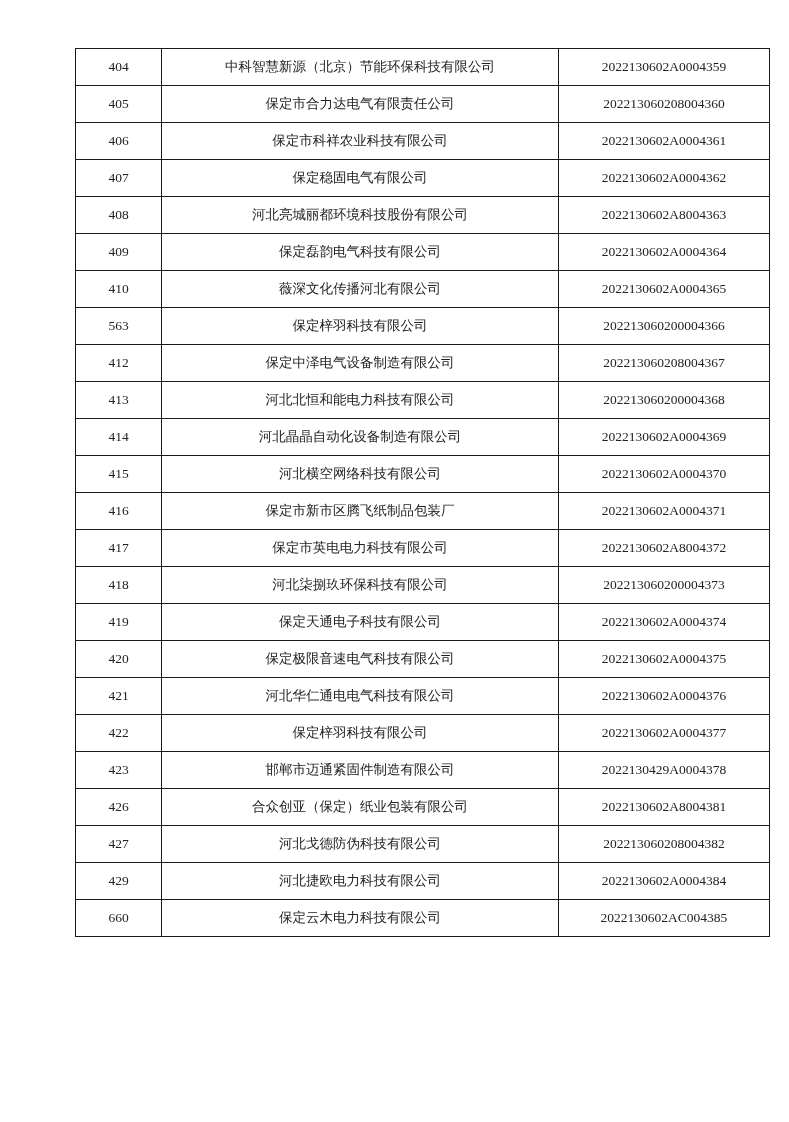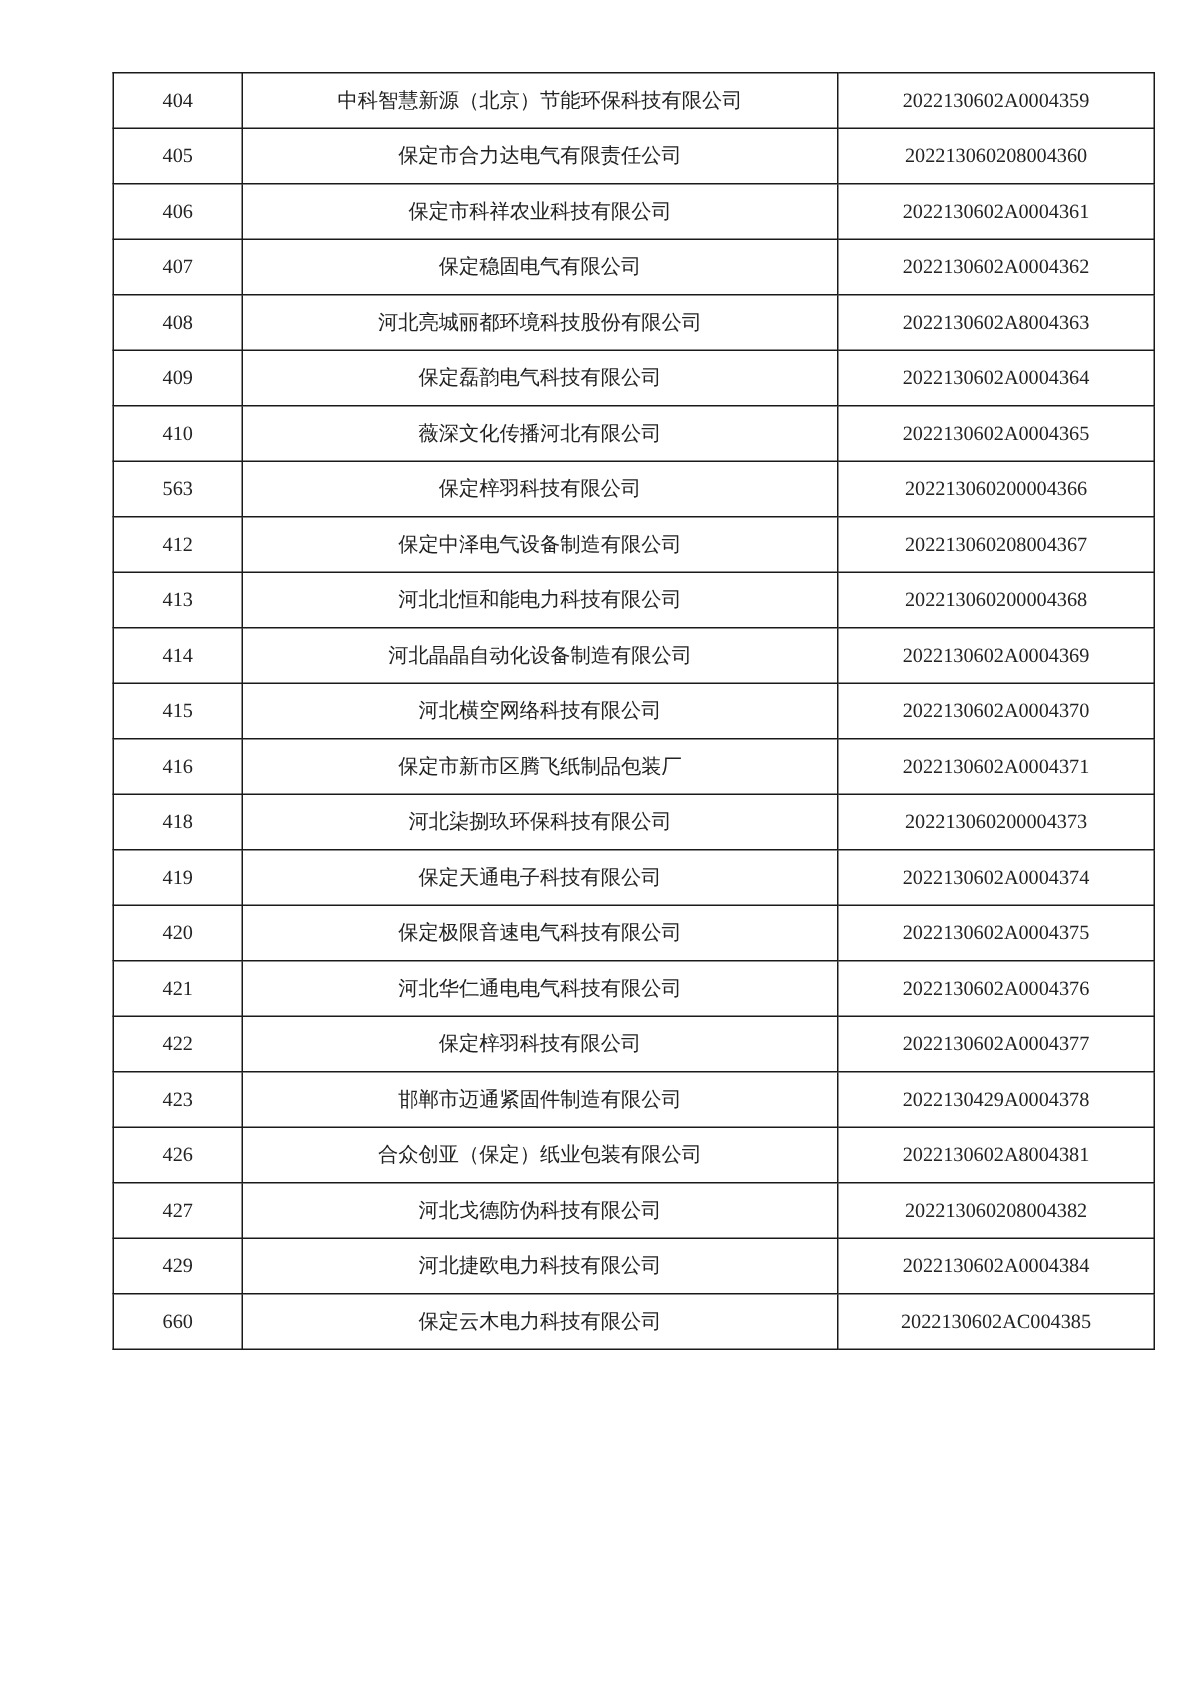--- a/index.html
+++ b/index.html
@@ -87,20 +87,25 @@
           <td class="c-no">415</td>
           <td class="c-name">河北横空网络科技有限公司</td>
           <td class="c-code">2022130602A0004370</td>
         </tr>
         <tr>
           <td class="c-no">416</td>
           <td class="c-name">保定市新市区腾飞纸制品包装厂</td>
           <td class="c-code">2022130602A0004371</td>
         </tr>
         <tr>
+          <td class="c-no">417</td>
+          <td class="c-name">保定市英电电力科技有限公司</td>
+          <td class="c-code">2022130602A8004372</td>
+        </tr>
+        <tr>
           <td class="c-no">418</td>
           <td class="c-name">河北柒捌玖环保科技有限公司</td>
           <td class="c-code">202213060200004373</td>
         </tr>
         <tr>
           <td class="c-no">419</td>
           <td class="c-name">保定天通电子科技有限公司</td>
           <td class="c-code">2022130602A0004374</td>
         </tr>
         <tr>

